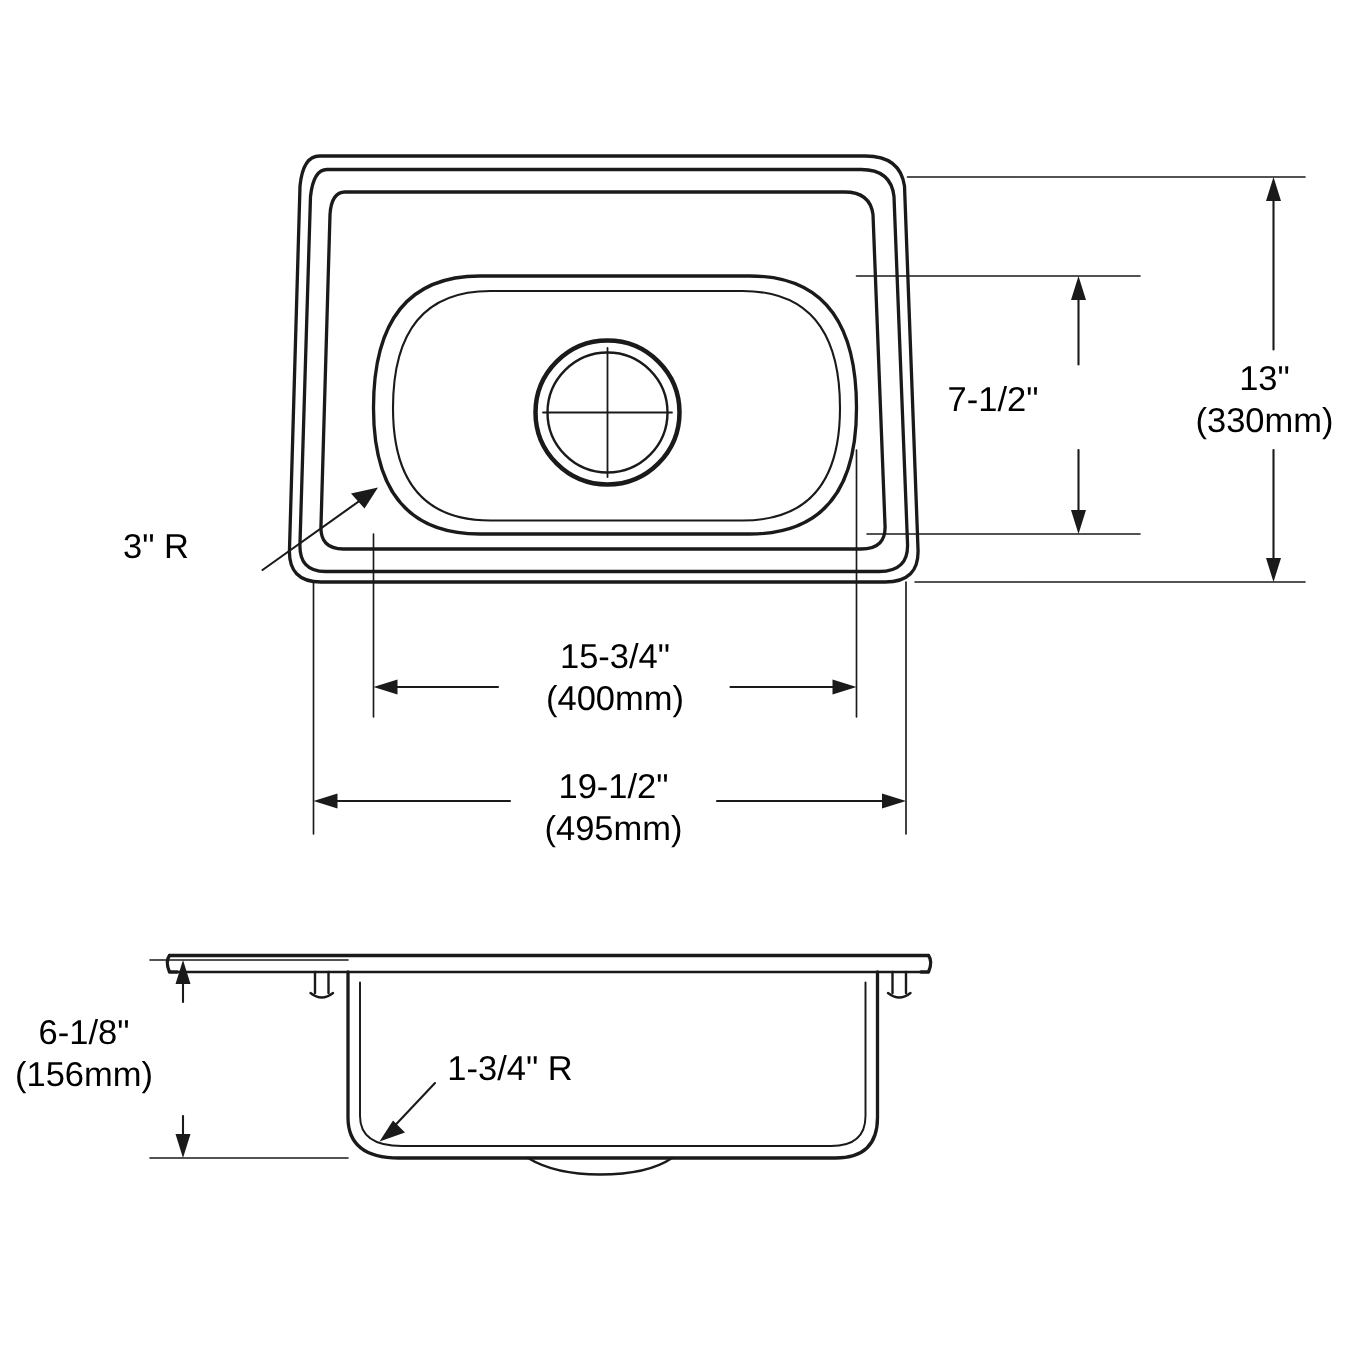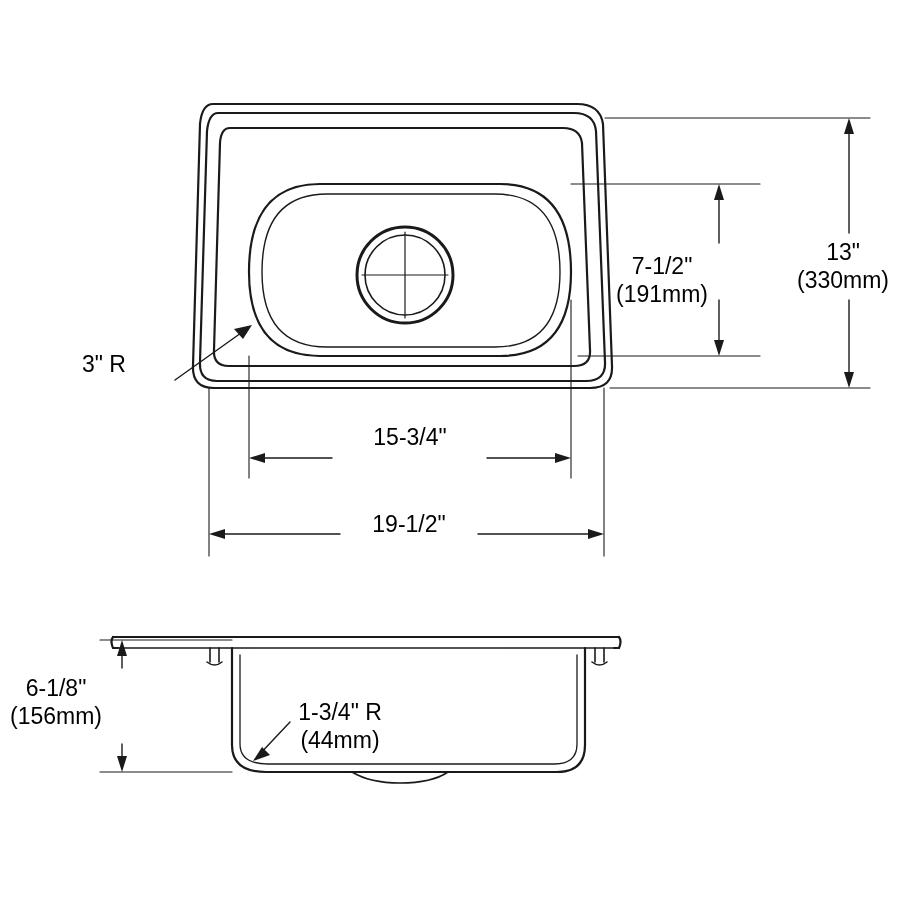--- a/index.html
+++ b/index.html
@@ -188,43 +188,43 @@
       </g>
       <g fill="#1a1a1a" stroke="none">
         <polygon points="253,761 270,755 262,747"></polygon>
       </g>
 
     </g>
   </svg>
 
   <div class="dim-label" style="left: 662px; top: 252px; width: 120px; transform: translateX(-50%);">
     <span>7-1/2"</span>
-    <span>(191mm)</span>
   </div>
 
   <div class="dim-label" style="left: 843px; top: 238px; width: 115px; transform: translateX(-50%);">
     <span>13"</span>
     <span>(330mm)</span>
   </div>
 
   <div class="dim-label" style="left: 104px; top: 350px; width: 130px; transform: translateX(-50%);">
     <span>3" R</span>
   </div>
 
   <div class="dim-label" style="left: 410px; top: 423px; width: 160px; transform: translateX(-50%);">
     <span>15-3/4"</span>
+    <span>(400mm)</span>
   </div>
 
   <div class="dim-label" style="left: 409px; top: 510px; width: 170px; transform: translateX(-50%);">
     <span>19-1/2"</span>
+    <span>(495mm)</span>
   </div>
 
   <div class="dim-label" style="left: 56px; top: 674px; width: 120px; transform: translateX(-50%);">
     <span>6-1/8"</span>
     <span>(156mm)</span>
   </div>
 
   <div class="dim-label" style="left: 340px; top: 698px; width: 180px; transform: translateX(-50%);">
     <span>1-3/4" R</span>
-    <span>(44mm)</span>
   </div>
 
 </div>
 
 </body></html>

